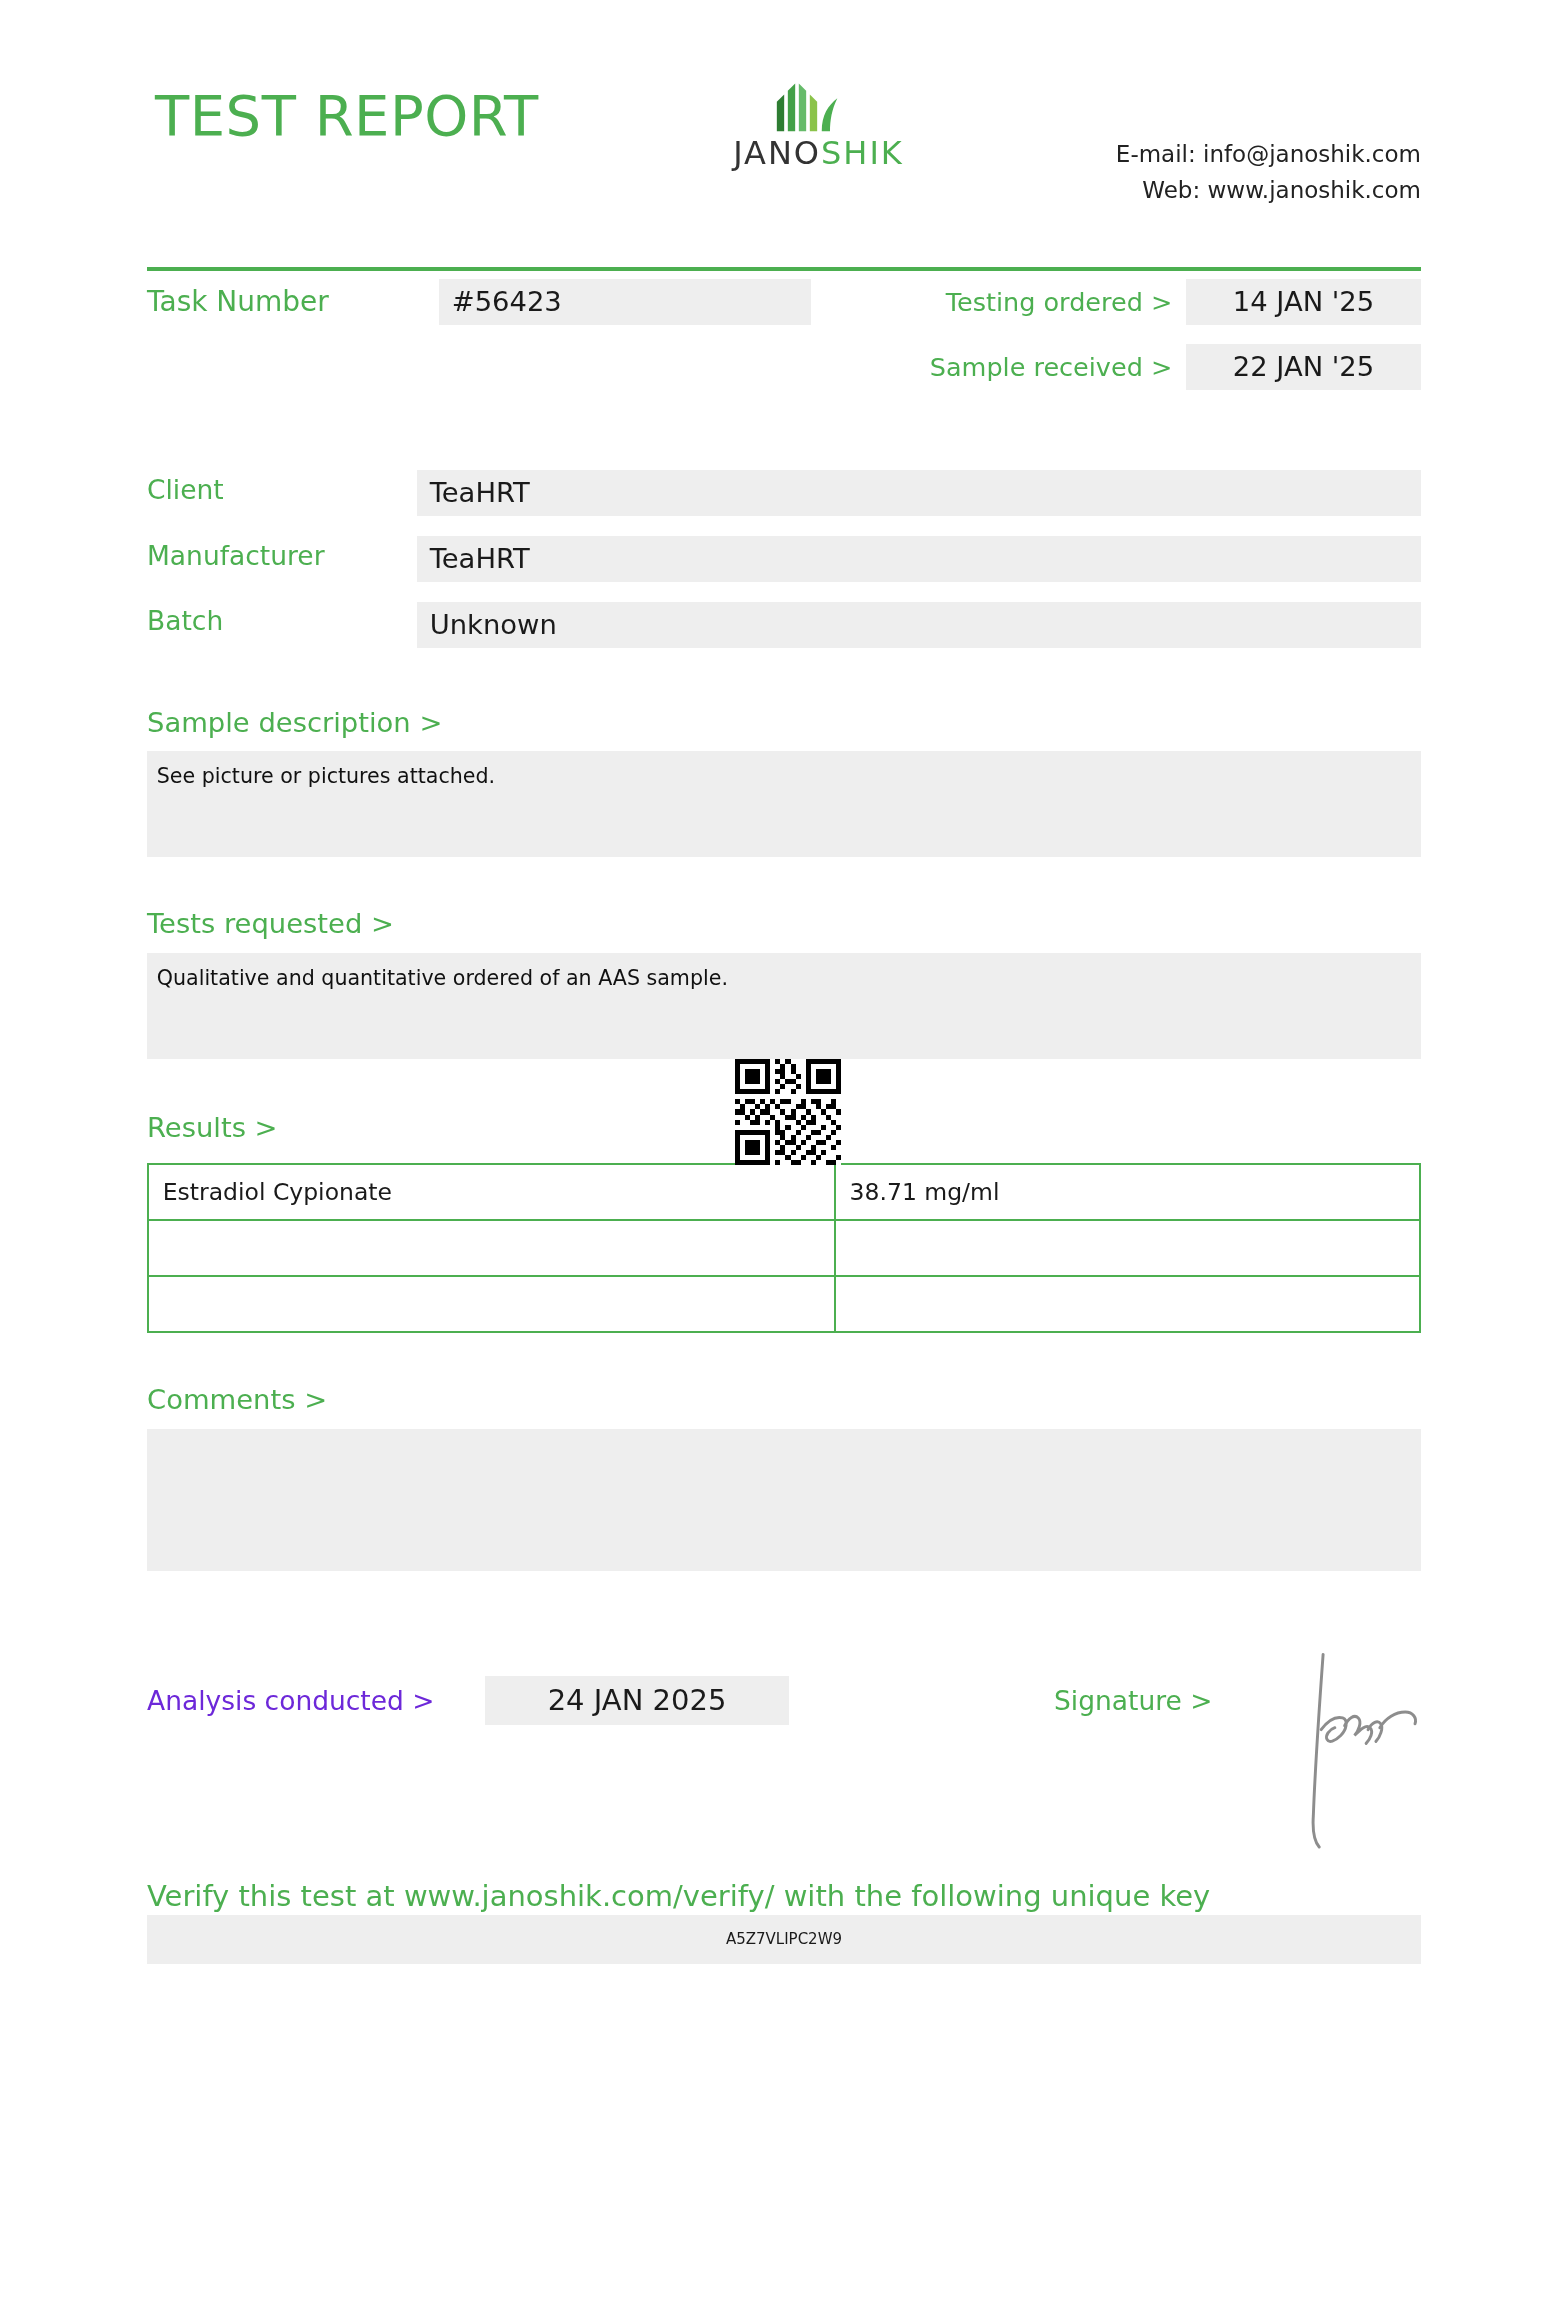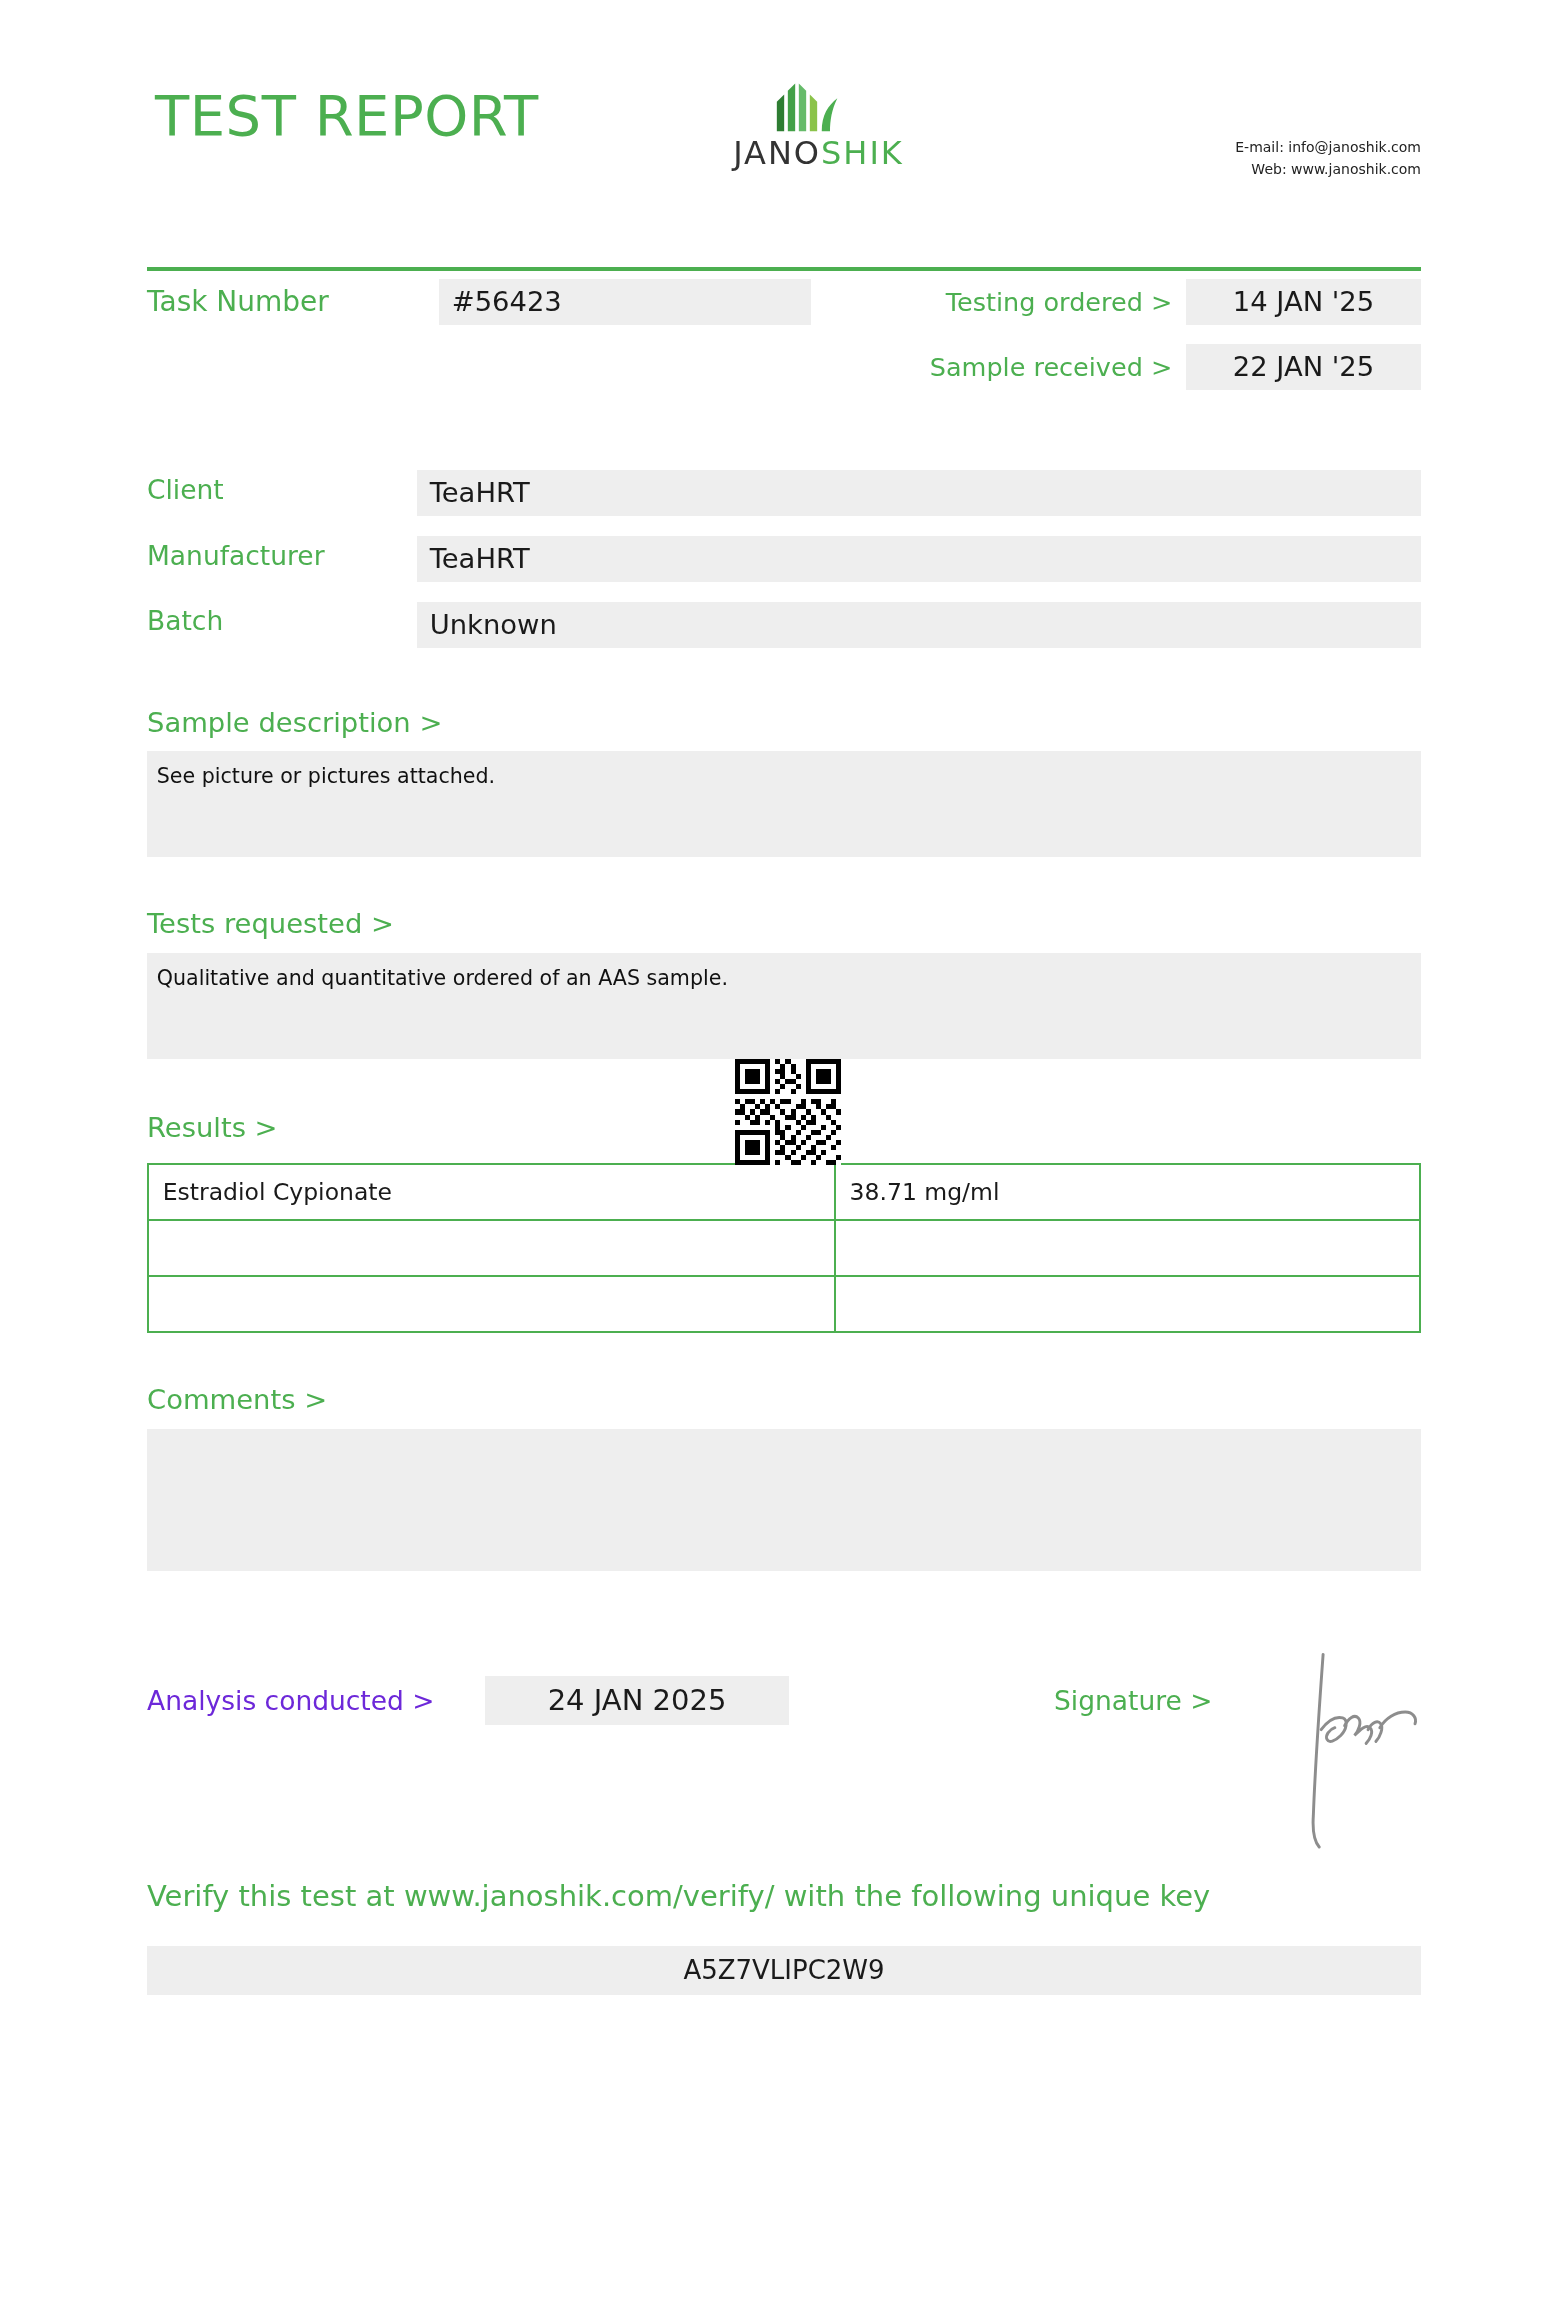--- a/index.html
+++ b/index.html
@@ -55,21 +55,21 @@
     letter-spacing: 2px;
     line-height: 1;
   }
   .logo-jano { color: #333333; }
   .logo-shik { color: #4caf50; }
   .contact {
     position: absolute;
     right: 0;
     top: 137px;
     text-align: right;
-    font-size: 14px;
+    font-size: 23px;
     color: #222;
     line-height: 1.55;
     margin-left: 7px;
   }
   .rule {
     position: absolute;
     left: 147px;
     right: 147px;
     top: 267px;
     height: 3.9px;
@@ -235,26 +235,26 @@
     left: 1137px;
     top: -54px;
   }
   .verify {
     margin-top: 29px;
     font-size: 29px;
     color: #4caf50;
     text-align: left;
   }
   .key-box {
-    margin-top: 33px;
+    margin-top: 2px;
     margin-left: 0;
     background: #eeeeee;
     height: 49px;
     line-height: 49px;
-    font-size: 26px;
+    font-size: 15px;
     text-align: center;
   }
 </style>
 </head>
 <body>
 
 <div class="page">
 
   <div class="header">
     <div class="report-title">TEST REPORT</div>

